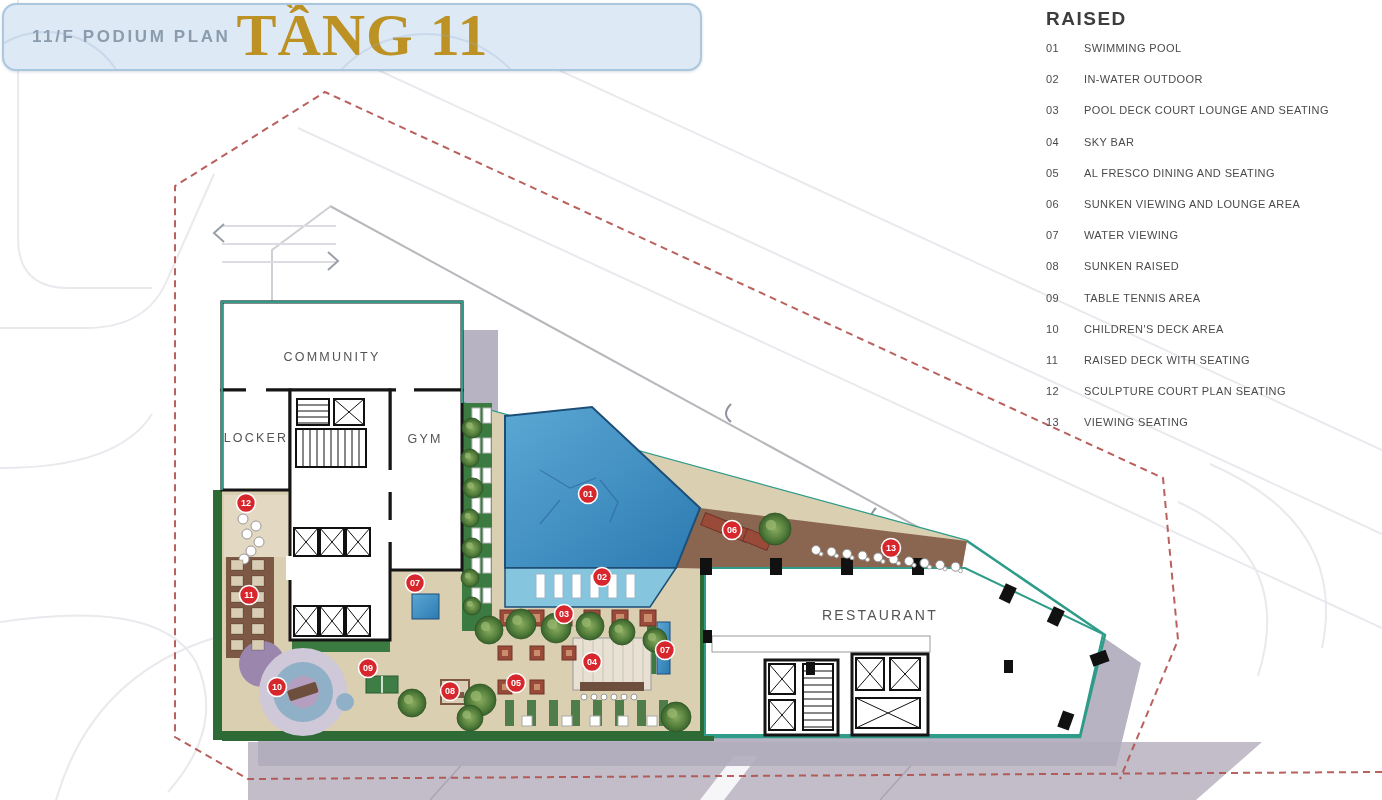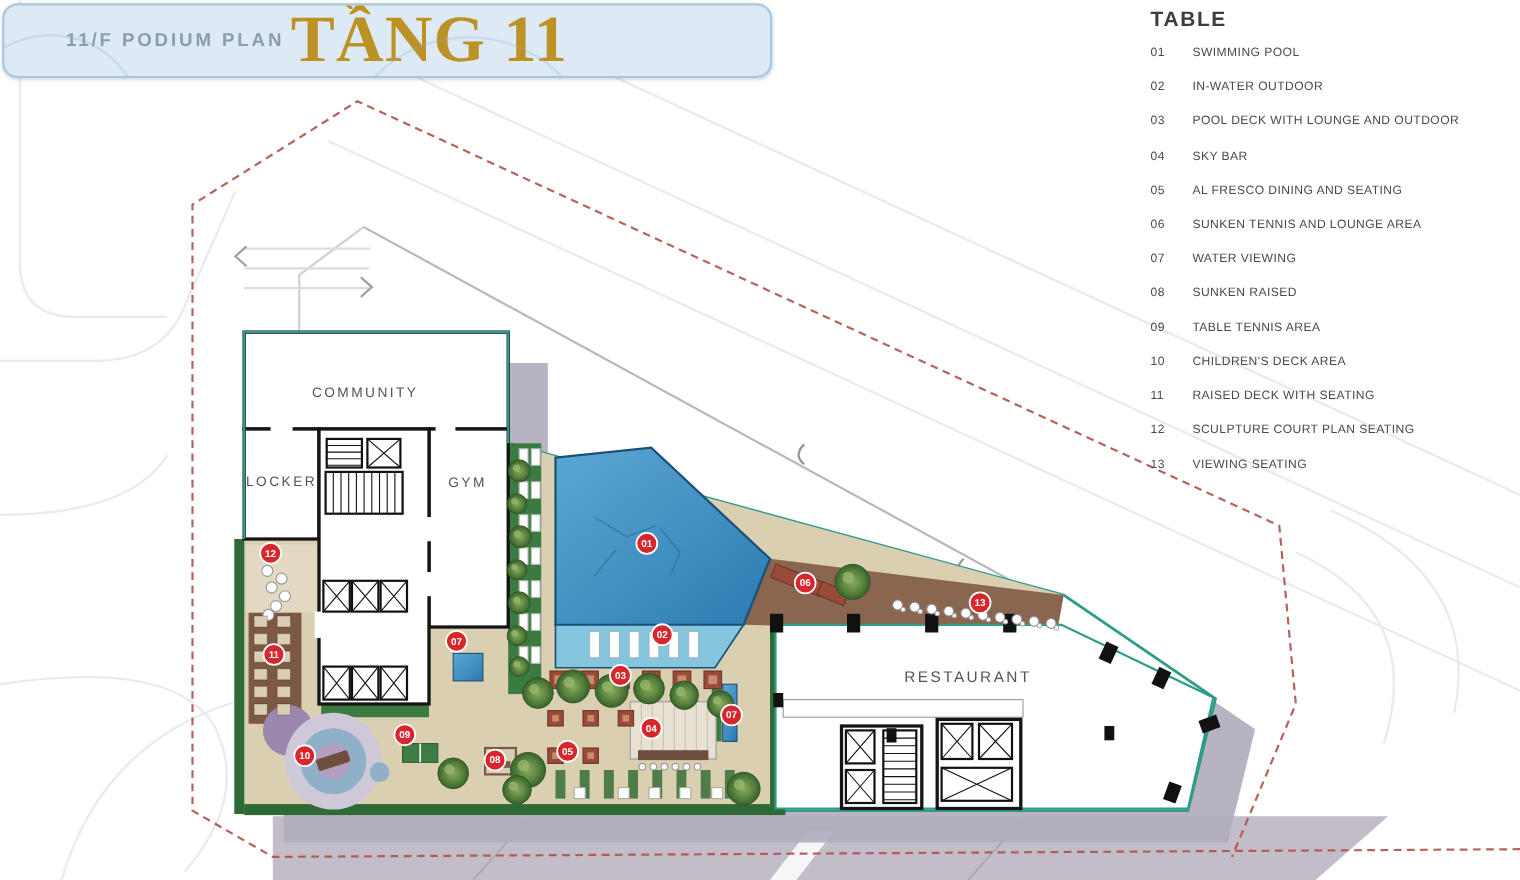--- a/index.html
+++ b/index.html
@@ -8,21 +8,21 @@
 
   
   .banner{position:absolute;left:2px;top:3px;width:696px;height:64px;
           background:#dde9f5;border:2px solid #aac7dd;border-radius:14px;
           box-shadow:0 1px 3px rgba(80,110,140,.25);
           display:flex;align-items:center;z-index:6;overflow:hidden}
   .banner .arc{position:absolute;border:2px solid rgba(150,175,205,.28);
           border-radius:50%;pointer-events:none}
   .arc.a1{width:220px;height:200px;left:310px;top:28px}
   .arc.a2{width:160px;height:150px;left:-40px;top:26px}
-  .plan-label{margin-left:56px;font-size:17px;font-weight:bold;
+  .plan-label{margin-left:28px;font-size:17px;font-weight:bold;
           letter-spacing:2.6px;color:#8b9cac;white-space:nowrap}
   .floor-label{margin-left:6px;font-family:"Liberation Serif","DejaVu Serif",serif;
           font-size:60px;font-weight:bold;color:#bd9225;letter-spacing:1px;
           line-height:1;margin-top:-4px}
 
   
   .legend{position:absolute;left:1046px;top:8px;width:332px;z-index:6}
   .lhead{font-size:19px;font-weight:bold;color:#3d3d3d;letter-spacing:1.5px;
          margin:0 0 12px 0}
   .lrow{display:flex;align-items:baseline;height:31.2px;font-size:11px;
@@ -428,45 +428,45 @@
 
 <div class="banner">
   <span class="arc a1"></span>
   <span class="arc a2"></span>
 
   <span class="plan-label">11/F PODIUM PLAN</span>
   <span class="floor-label">TẦNG 11</span>
 </div>
 
 <div class="legend">
-  <div class="lhead">TABLE</div>
+  <div class="lhead">RAISED</div>
   <div>
       <div class="lrow">
         <span class="lnum">01</span>
         <span class="llab">SWIMMING POOL</span>
       </div>
       <div class="lrow">
         <span class="lnum">02</span>
         <span class="llab">IN-WATER OUTDOOR</span>
       </div>
       <div class="lrow">
         <span class="lnum">03</span>
-        <span class="llab">POOL DECK WITH LOUNGE AND OUTDOOR</span>
+        <span class="llab">POOL DECK COURT LOUNGE AND SEATING</span>
       </div>
       <div class="lrow">
         <span class="lnum">04</span>
         <span class="llab">SKY BAR</span>
       </div>
       <div class="lrow">
         <span class="lnum">05</span>
         <span class="llab">AL FRESCO DINING AND SEATING</span>
       </div>
       <div class="lrow">
         <span class="lnum">06</span>
-        <span class="llab">SUNKEN TENNIS AND LOUNGE AREA</span>
+        <span class="llab">SUNKEN VIEWING AND LOUNGE AREA</span>
       </div>
       <div class="lrow">
         <span class="lnum">07</span>
         <span class="llab">WATER VIEWING</span>
       </div>
       <div class="lrow">
         <span class="lnum">08</span>
         <span class="llab">SUNKEN RAISED</span>
       </div>
       <div class="lrow">

